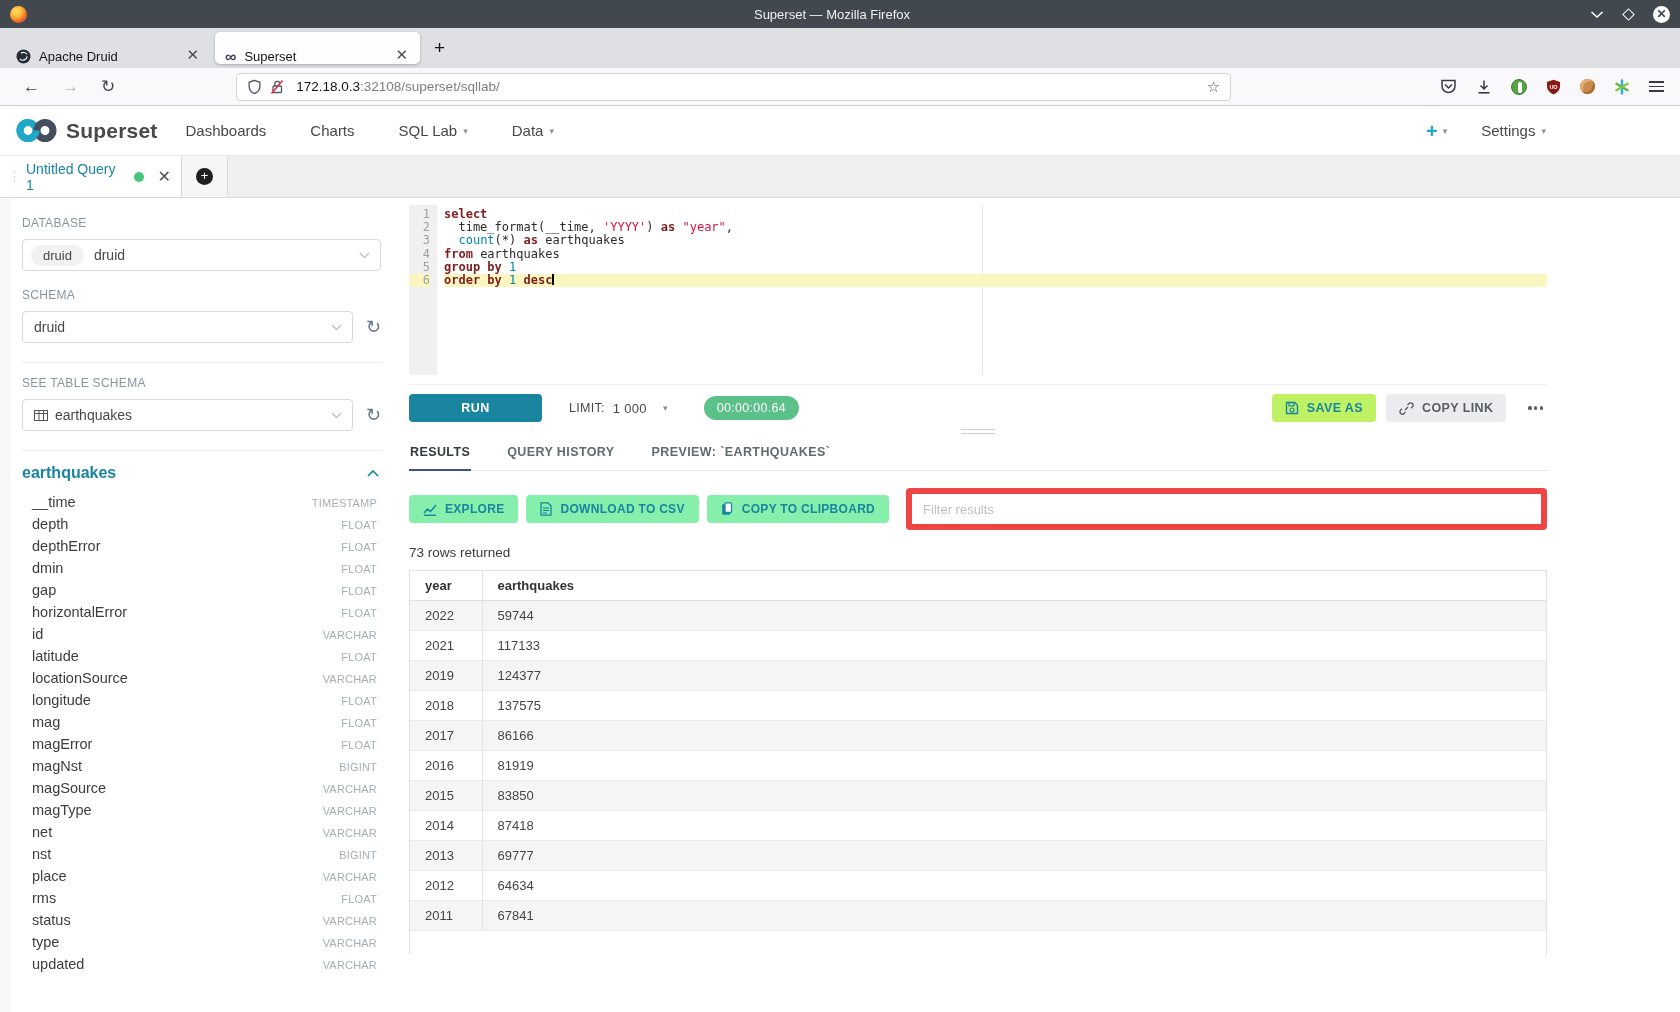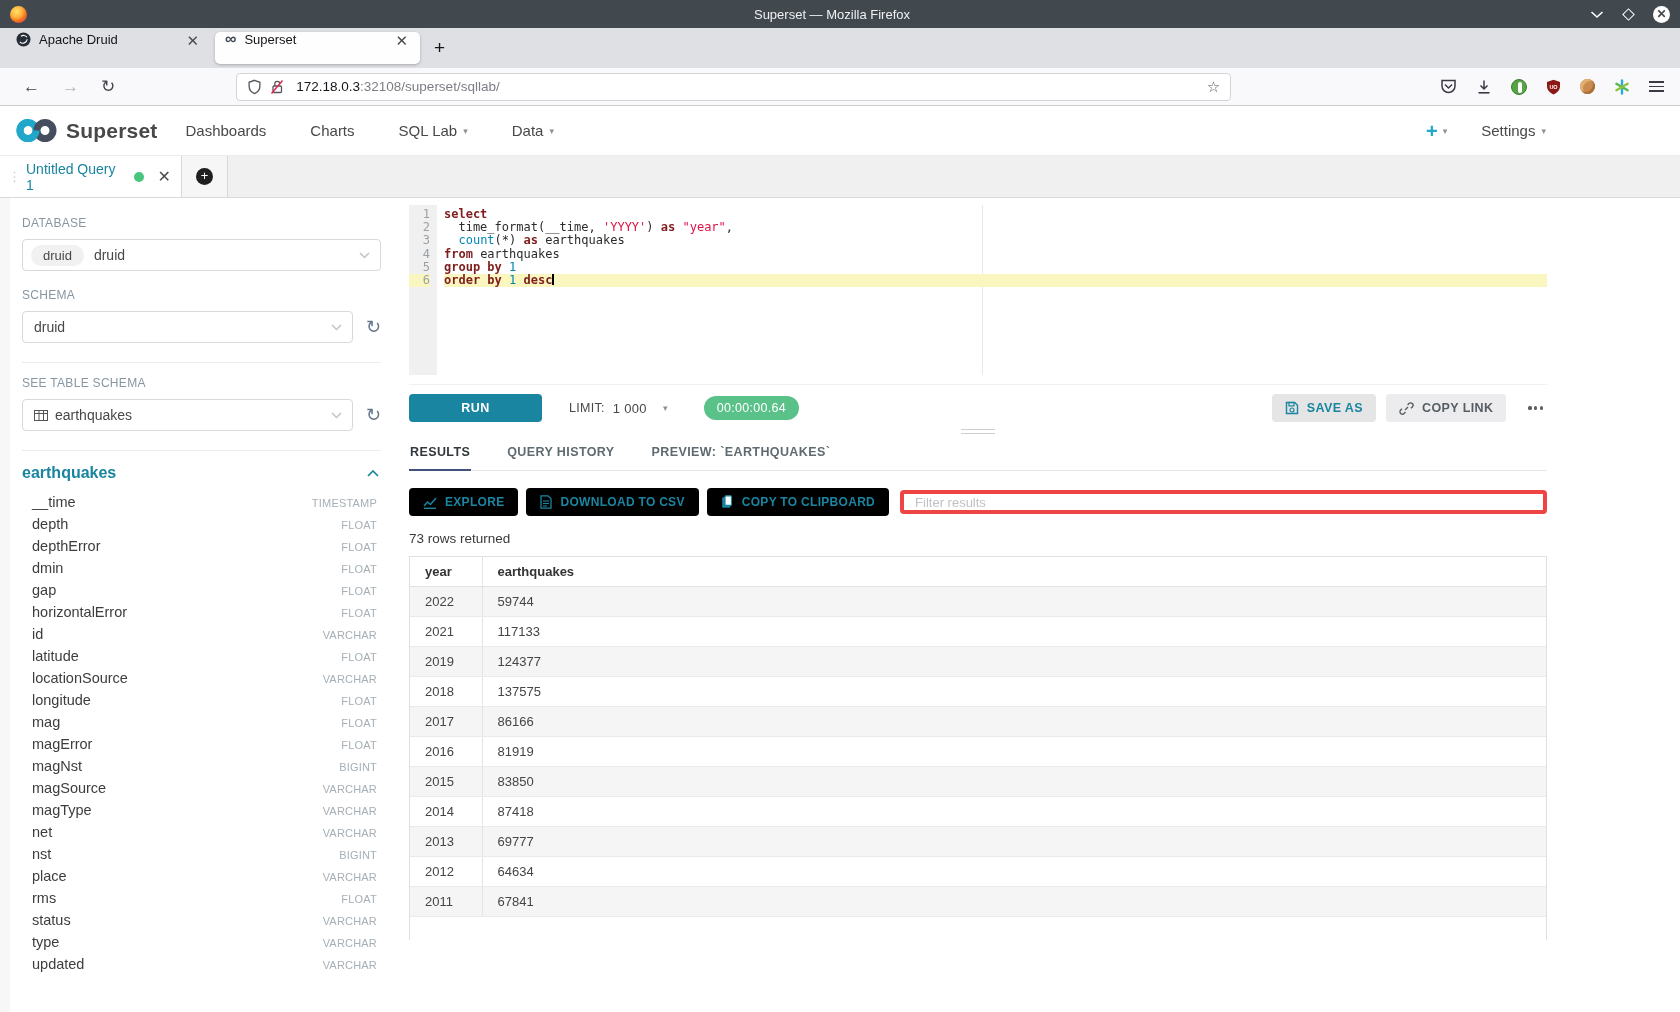--- a/index.html
+++ b/index.html
@@ -12,21 +12,21 @@
   .ff-logo { width:17px; height:17px; border-radius:50%;
     background:radial-gradient(circle at 38% 32%, #ffe066 0%, #ffb13d 38%, #f46d19 62%, #d64f7a 85%, #8b2fa8 100%); }
   .win-title { position:absolute; left:0; right:16px; text-align:center; color:#eef0f2; font-size:13px; }
   .win-controls { margin-left:auto; display:flex; align-items:center; gap:20px; z-index:2; }
   .win-chevron svg, .win-diamond, .win-close { display:block; }
   .win-diamond { width:9px; height:9px; border:1.5px solid #fff; transform:rotate(45deg); }
   .win-close { width:17px; height:17px; background:#fff; border-radius:50%; color:#41484e; font-size:12px; line-height:17px; text-align:center; font-weight:bold; }
 
   
   .tabstrip { height:40px; background:#dfe0e4; display:flex; align-items:center; padding:0 6px; }
-  .btab { height:32px; width:205px; display:flex; align-items:flex-start; padding:0 10px; border-radius:5px; margin-right:4px; color:#15141a; }
+  .btab { height:32px; width:205px; display:flex; align-items:flex-end; padding:0 10px; border-radius:5px; margin-right:4px; color:#15141a; }
   .btab.active { background:#fefeff; box-shadow:0 1px 3px rgba(0,0,0,.25); }
   .btab .favicon { margin-right:8px; display:flex; align-items:center; }
   .btab .tab-title { font-size:13px; flex:1; white-space:nowrap; overflow:hidden; }
   .btab .tab-close { font-size:15px; color:#4a4a52; padding:0 2px; }
   .infinity-glyph { font-size:16px; font-weight:bold; color:#3d4856; line-height:14px; }
   .newtab { font-size:19px; color:#15141a; padding:0 10px; }
 
   
   .urlrow { height:38px; background:#f9f9fb; border-bottom:1px solid #ccccd1; display:flex; align-items:center; padding:0 12px; }
   .nav-arrow { font-size:17px; color:#43424a; padding:0 11px; }
@@ -106,37 +106,37 @@
 
   
   .run-row { display:flex; align-items:center; margin-top:9px; border-top:1px solid #f0f0f0; padding-top:9px; }
   .run-btn { width:133px; height:28px; background:#1985a0; color:#fff; font-size:12.5px; font-weight:bold; letter-spacing:.5px; border:none; border-radius:4px; display:flex; align-items:center; justify-content:center; }
   .limit-group { margin-left:27px; display:flex; align-items:center; font-size:12.5px; color:#484848; letter-spacing:.3px; }
   .limit-value { margin-left:8px; font-size:13px; }
   .limit-caret { margin-left:16px; }
   .timer-pill { margin-left:36px; background:#5ac189; color:#fff; border-radius:14px; padding:5px 13px; font-size:12.5px; letter-spacing:.3px; }
   .run-right { margin-left:auto; display:flex; align-items:center; gap:10px; }
   .pill-btn { height:28px; border:none; border-radius:4px; padding:0 13px; font-size:12.5px; font-weight:bold; letter-spacing:.4px; display:flex; align-items:center; gap:8px; }
-  .save-btn { background:#e5e5e5; color:#1985a0; }
+  .save-btn { background:#bef264; color:#1985a0; }
   .copylink-btn { background:#ececee; color:#565e63; }
   .more-dots { display:flex; gap:2.5px; margin-left:8px; padding:6px 4px; }
   .more-dots i { width:3.2px; height:3.2px; border-radius:50%; background:#5f5f5f; display:block; }
 
   
   .drag-handle { width:34px; height:5px; margin:7px auto 2px; border-top:1px solid #cfcfcf; border-bottom:1px solid #cfcfcf; }
 
   
   .rtabs { display:flex; gap:35px; border-bottom:1px solid #e8e8e8; }
   .rtab { padding:9px 1px 10px; font-size:12.5px; font-weight:bold; letter-spacing:.4px; color:#5f6b70; margin-bottom:-1px; }
   .rtab.active { color:#33383c; border-bottom:2px solid #41517e; }
 
   
   .action-row { display:flex; align-items:center; gap:8px; margin-top:17px; }
-  .act-btn { background:#000000; color:#1985a0; border:none; border-radius:4px; height:28px; padding:0 14px; font-size:12px; font-weight:bold; letter-spacing:.3px; display:flex; align-items:center; gap:8px; }
-  .filter-input { flex:1; margin-left:3px; height:24px; border:4px solid #ef4444; border-radius:4px; padding:0 11px; font-size:13px; color:#484848; outline:none; font-family:"Liberation Sans",sans-serif; }
+  .act-btn { background:#86efac; color:#1985a0; border:none; border-radius:4px; height:28px; padding:0 14px; font-size:12px; font-weight:bold; letter-spacing:.3px; display:flex; align-items:center; gap:8px; }
+  .filter-input { flex:1; margin-left:9px; height:42px; border:6px solid #ef4444; border-radius:4px; padding:0 11px; font-size:13px; color:#484848; outline:none; font-family:"Liberation Sans",sans-serif; }
   .filter-input::placeholder { color:#c0c0c6; }
 
   .rows-returned { margin:15px 0 10px; font-size:13.5px; color:#3a3a3a; }
 
   
   .table-wrap { height:384px; overflow:hidden; border:1px solid #e0e0e0; border-bottom:none; }
   table { width:100%; border-collapse:collapse; font-size:13px; color:#454545; table-layout:fixed; }
   th { text-align:left; font-weight:bold; height:29px; padding-left:15px; background:#fff; border-bottom:1px solid #e0e0e0; color:#333; }
   th:first-child, td:first-child { width:72px; border-right:1px solid #e4e4e4; }
   td { height:30px; padding-left:15px; border-bottom:1px solid #eaeaea; }

